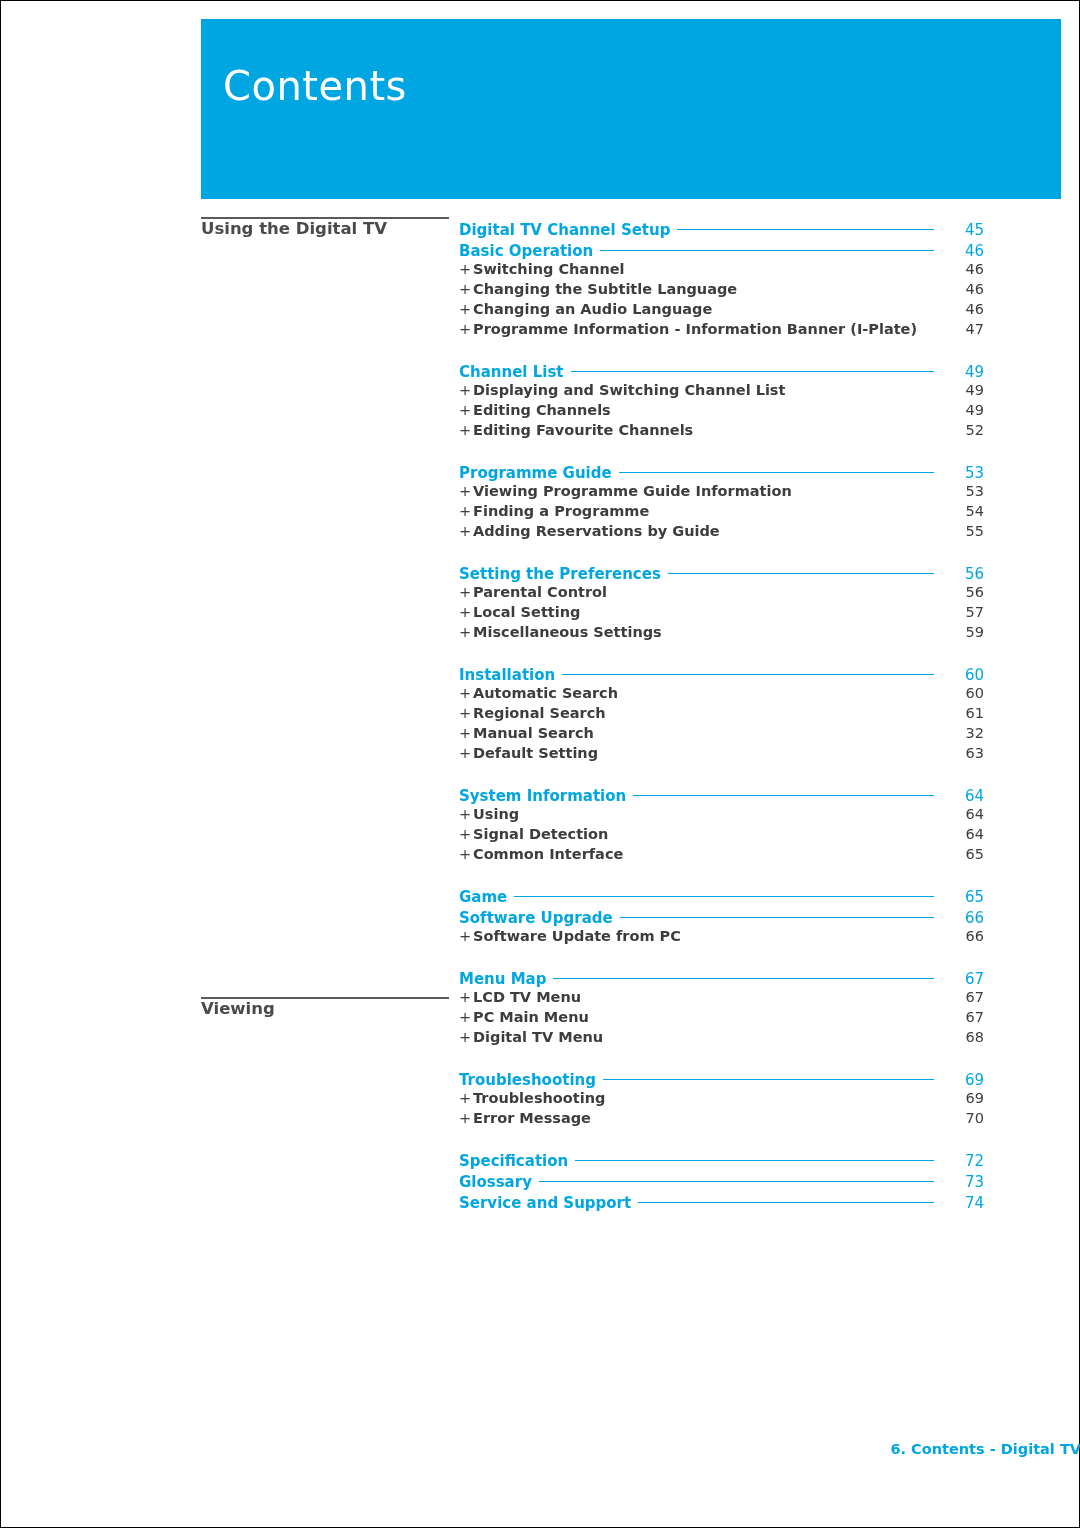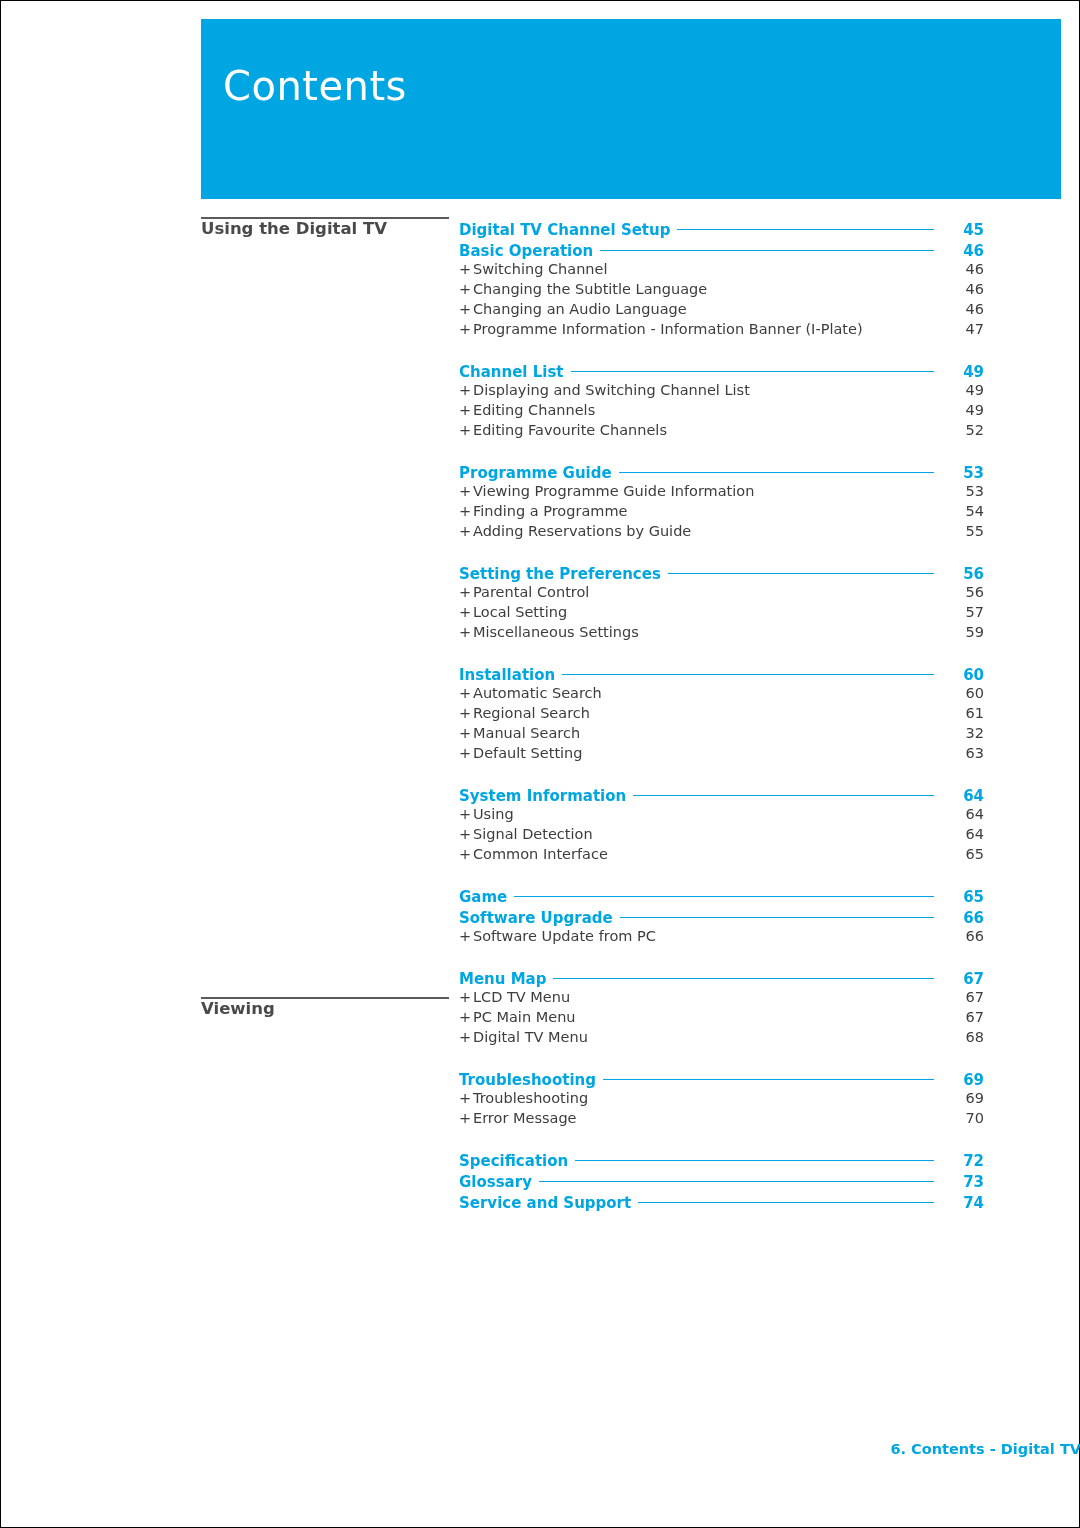--- a/index.html
+++ b/index.html
@@ -74,33 +74,33 @@
   .grp-title { padding-right: 7px; }
   .grp-rule {
     flex: 1 1 auto;
     height: 0;
     border-top: 1.6px solid #00a6e2;
     margin-bottom: 1px;
   }
   .grp-page {
     width: 44px;
     text-align: right;
-    font-weight: bold;
+    font-weight: normal;
     color: #00a6e2;
     padding-left: 6px;
   }
   .entry {
     display: flex;
     align-items: baseline;
     font-size: 14.5px;
     color: #3d3d3d;
     height: 20px;
   }
   .entry .plus { width: 14px; flex: 0 0 14px; }
-  .entry .label { flex: 1 1 auto; white-space: nowrap; }
+  .entry .label { flex: 1 1 auto; white-space: nowrap; font-weight: bold; }
   .entry .pg {
     width: 44px;
     flex: 0 0 44px;
     text-align: right;
     color: #3d3d3d;
   }
   .gap-sm { height: 20px; }
 
   
   .footer {

